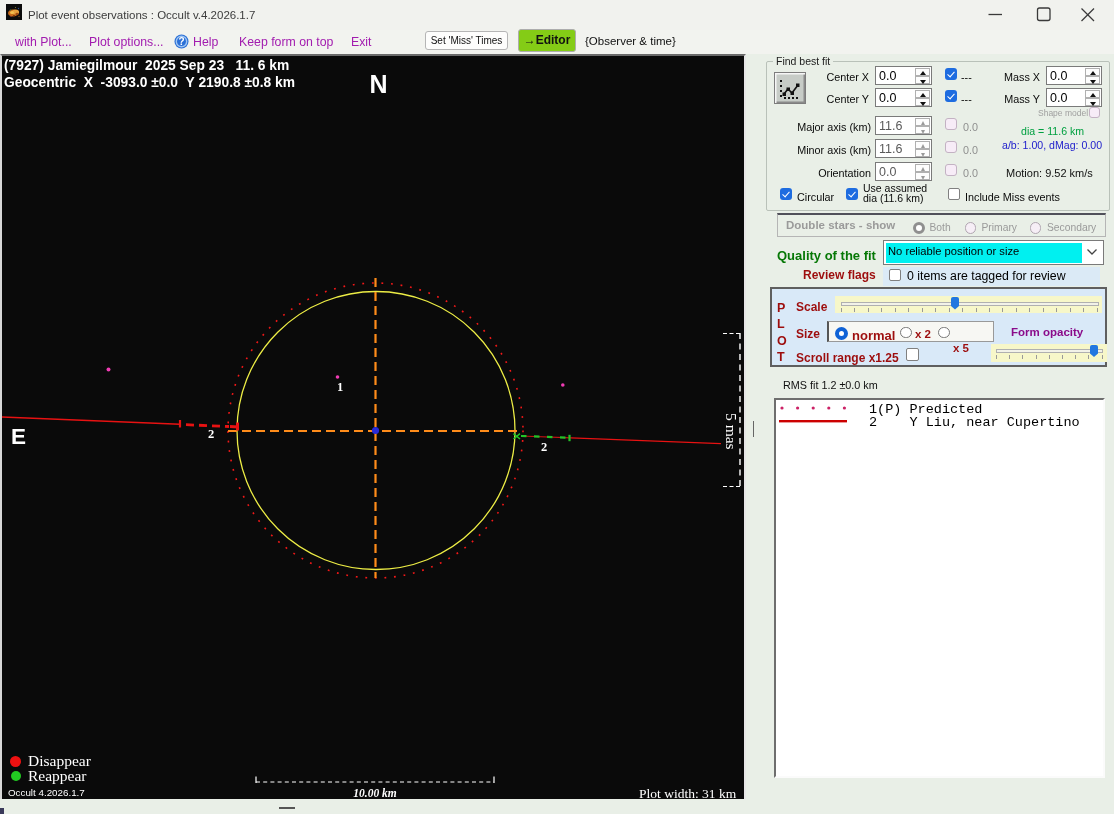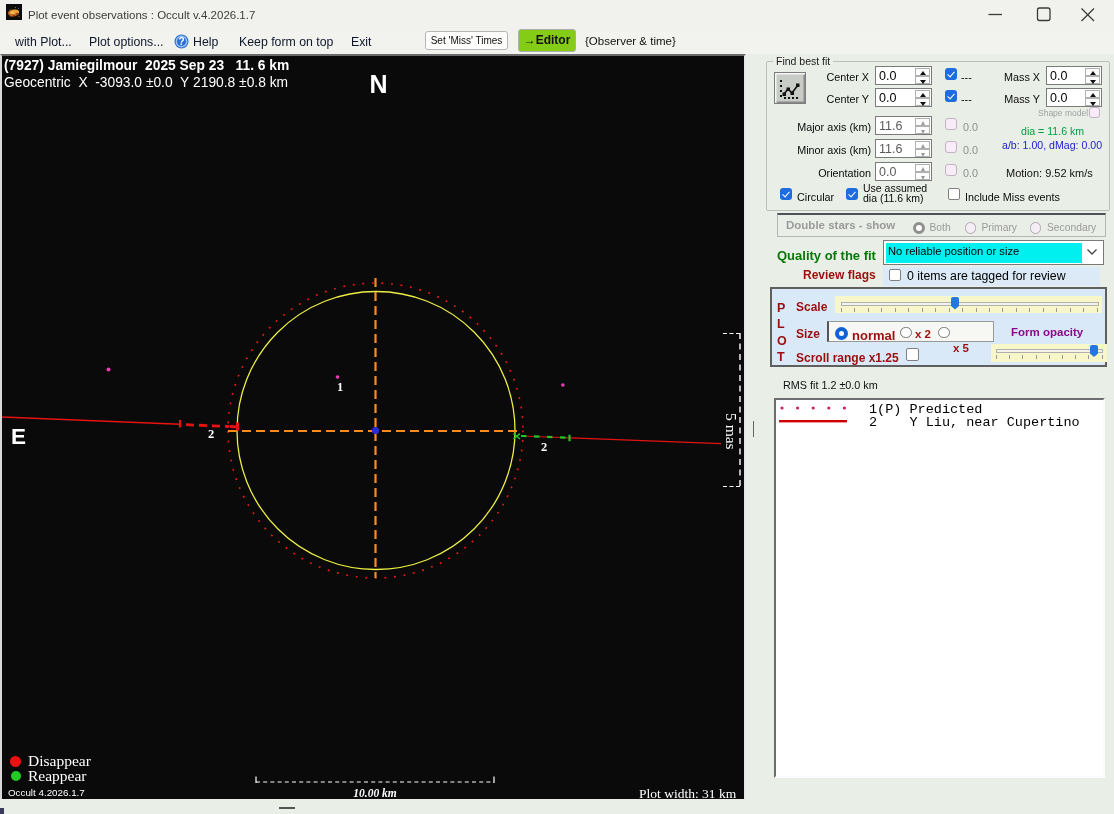--- a/index.html
+++ b/index.html
@@ -1,21 +1,21 @@
 <!DOCTYPE html>
 <html><head>
 <meta charset="utf-8">
 <style>
 html,body{margin:0;padding:0;}
 body{width:1114px;height:814px;overflow:hidden;background:#e9efe7;font-family:"Liberation Sans",sans-serif;position:relative;}
 .abs{position:absolute;white-space:nowrap;}
 #titlebar{left:0;top:0;width:1114px;height:30px;background:#f1f2ee;}
 #menubar{left:0;top:30px;width:1114px;height:24px;background:#f2f3ef;}
 #title-text{left:28px;top:9px;font-size:11.5px;color:#3c3c3c;}
-.mi{top:34.5px;font-size:12.3px;color:#0f172a;text-align:center;}
+.mi{top:34.5px;font-size:12.3px;color:#a21caf;text-align:center;}
 #plotwrap{left:0px;top:54px;width:746px;height:745px;background:#0a0a0a;border-top:2px solid #6a6a6a;border-left:2px solid #d8d8d8;border-right:2px solid #e6e6e6;box-sizing:border-box;}
 .pw{color:#fff;}
 .fld{background:#fff;border:1px solid #7a7a7a;width:57px;height:19px;box-sizing:border-box;}
 .fld .v{position:absolute;left:3px;top:2px;font-size:12.5px;color:#000;}
 .fld.dis .v{color:#5a5a5a;}
 .sp{position:absolute;right:1px;top:1px;width:15px;height:15px;}
 .spb{position:absolute;left:0;width:15px;height:8px;background:#fdfdfd;border:1px solid #b0b0b0;box-sizing:border-box;}
 .tri-u{position:absolute;left:3.5px;top:2px;width:0;height:0;border-left:3.5px solid transparent;border-right:3.5px solid transparent;border-bottom:4px solid #111;}
 .tri-d{position:absolute;left:3.5px;top:2.5px;width:0;height:0;border-left:3.5px solid transparent;border-right:3.5px solid transparent;border-top:4px solid #111;}
 .dis .tri-u{border-bottom-color:#9a9a9a;border-left-width:2.5px;border-right-width:2.5px;left:4.5px;}
@@ -101,21 +101,21 @@
 
 <line x1="738" y1="277" x2="738" y2="431" stroke="#fff" stroke-width="1.4" stroke-dasharray="6 4.5"></line>
 <line x1="721" y1="277.5" x2="739" y2="277.5" stroke="#fff" stroke-width="1.2" stroke-dasharray="4 2.5"></line>
 <line x1="721" y1="430.5" x2="739" y2="430.5" stroke="#fff" stroke-width="1.2" stroke-dasharray="4 2.5"></line>
 
 <line x1="254" y1="726" x2="492" y2="726" stroke="#fff" stroke-width="1.2" stroke-dasharray="4 3.2"></line>
 <line x1="254" y1="720.5" x2="254" y2="727" stroke="#fff" stroke-width="1.2"></line>
 <line x1="492" y1="720.5" x2="492" y2="727" stroke="#fff" stroke-width="1.2"></line>
 </svg>
 <div class="abs pw" style="left:4px;top:57.5px;font-size:13.8px;font-weight:bold;">(7927)&nbsp;Jamiegilmour&nbsp; 2025&nbsp;Sep&nbsp;23&nbsp;&nbsp; 11.&nbsp;6&nbsp;km</div>
-<div class="abs pw" style="left:4px;top:75px;font-size:13.8px;font-weight:normal;">Geocentric&nbsp; X&nbsp; -3093.0&nbsp;±0.0&nbsp; Y&nbsp;2190.8&nbsp;±0.8&nbsp;km</div>
+<div class="abs pw" style="left:4px;top:75px;font-size:13.8px;font-weight:bold;">Geocentric&nbsp; X&nbsp; -3093.0&nbsp;±0.0&nbsp; Y&nbsp;2190.8&nbsp;±0.8&nbsp;km</div>
 <div class="abs pw" style="left:369.5px;top:69.5px;font-size:25px;font-weight:bold;">N</div>
 <div class="abs pw" style="left:11px;top:424px;font-size:22.5px;font-weight:bold;">E</div>
 <div class="abs pw" style="left:337px;top:380px;font-size:12.5px;font-weight:bold;font-family:'Liberation Serif',serif;">1</div>
 <div class="abs pw" style="left:208px;top:426.5px;font-size:12.5px;font-weight:bold;font-family:'Liberation Serif',serif;">2</div>
 <div class="abs pw" style="left:541px;top:439.5px;font-size:12.5px;font-weight:bold;font-family:'Liberation Serif',serif;">2</div>
 <div class="abs pw" style="left:722px;top:412.5px;font-size:15.5px;font-family:'Liberation Serif',serif;writing-mode:vertical-rl;">5 mas</div>
 <div class="abs" style="left:10px;top:756px;width:11px;height:11px;border-radius:50%;background:#ee1111;"></div>
 <div class="abs pw" style="left:28px;top:752px;font-size:15.5px;font-family:'Liberation Serif',serif;">Disappear</div>
 <div class="abs" style="left:10.5px;top:770.5px;width:10px;height:10px;border-radius:50%;background:#22cc22;"></div>
 <div class="abs pw" style="left:28px;top:766.5px;font-size:15.5px;font-family:'Liberation Serif',serif;">Reappear</div>

